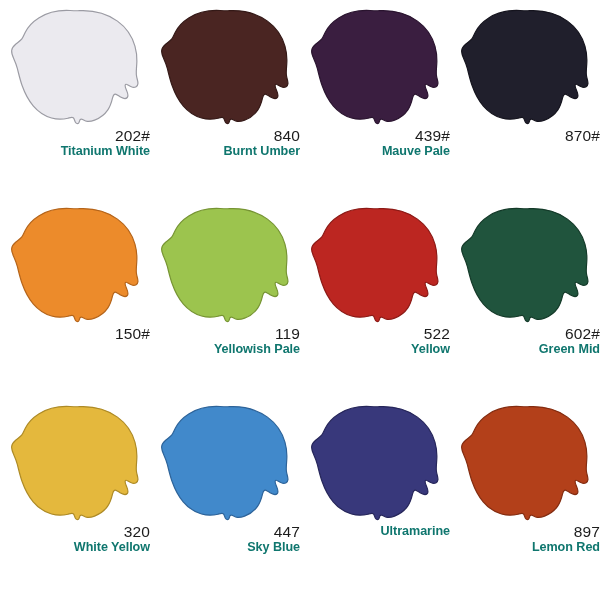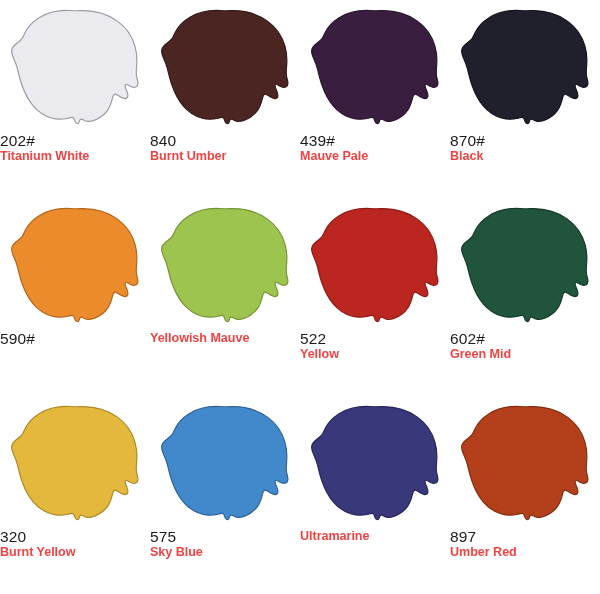--- a/index.html
+++ b/index.html
@@ -43,40 +43,39 @@
   }
 
   .blob-svg {
     width: 128px;
     height: 122px;
     display: block;
     overflow: visible;
   }
 
   .label-block {
-    margin-top: 5px;
-    text-align: left;
+    text-align: right;
     line-height: 1.04;
     width: 150px;
   }
 
   .code {
     display: block;
     font-size: 15.5px;
     font-weight: 400;
     letter-spacing: 0.1px;
     color: #1c1c1c;
   }
 
   .name {
     display: block;
     font-size: 12.6px;
     font-weight: 700;
     letter-spacing: -0.05px;
-    color: #ef4444;
+    color: #0f766e;
     margin-top: 1px;
     white-space: nowrap;
   }
 </style>
 </head>
 <body>
 
 <div id="swatch-grid">
     <div class="swatch-cell">
       <div class="blob-wrap">
@@ -112,41 +111,41 @@
       </div>
     </div>
     <div class="swatch-cell">
       <div class="blob-wrap">
         <svg class="blob-svg" viewBox="0 0 120 110" preserveAspectRatio="xMidYMid meet">
           <path d="M64.5,2.2 C78.5,1.6 90.6,5.4 99.8,12.0 C108.4,18.2 113.6,26.4 116.2,35.4 C117.6,40.3 118.1,44.9 118.0,49.6 C117.9,54.2 117.2,58.3 117.5,62.0 C117.8,65.6 119.2,68.2 119.0,70.6 C118.8,73.2 116.4,74.4 114.0,74.0 C112.0,73.6 110.4,72.3 109.2,71.6 C108.0,70.9 107.2,71.1 107.0,72.2 C106.8,73.5 107.7,75.4 108.6,77.6 C109.6,80.0 110.2,82.2 109.0,83.6 C107.8,85.0 105.4,84.6 103.2,83.4 C101.0,82.2 99.2,80.4 97.8,80.4 C96.4,80.4 95.7,81.9 95.2,84.0 C94.4,87.4 93.4,91.4 90.8,95.2 C87.8,99.6 83.2,103.0 78.4,104.8 C75.8,105.8 73.4,106.2 71.6,106.0 C69.6,105.8 68.4,104.8 67.2,104.2 C66.2,103.7 65.4,103.6 64.8,104.4 C64.2,105.2 64.2,106.8 63.4,107.6 C62.6,108.4 61.2,108.1 60.4,106.8 C59.6,105.5 59.4,103.4 58.4,102.6 C57.4,101.8 55.8,102.4 53.4,103.0 C49.2,104.0 43.6,104.4 38.0,102.8 C31.4,100.9 25.4,96.8 20.8,91.4 C16.0,85.8 12.8,79.2 10.4,72.4 C8.4,66.7 7.2,61.2 6.0,56.6 C5.0,52.8 3.8,49.8 2.6,47.2 C1.4,44.6 0.4,42.4 0.6,39.8 C0.8,37.2 2.4,35.2 4.6,33.4 C6.6,31.8 8.8,30.4 10.2,28.6 C11.6,26.8 12.2,24.8 13.4,22.4 C15.8,17.6 20.0,12.8 26.0,9.0 C33.8,4.0 44.0,1.4 55.4,2.0 C58.6,2.2 61.6,2.3 64.5,2.2 Z" fill="#201F2C" stroke="#15141E" stroke-width="1.1" stroke-linejoin="round"></path>
         </svg>
       </div>
       <div class="label-block">
         <span class="code">870#</span>
-        <span class="name">Black</span>
       </div>
     </div>
     <div class="swatch-cell">
       <div class="blob-wrap">
         <svg class="blob-svg" viewBox="0 0 120 110" preserveAspectRatio="xMidYMid meet">
           <path d="M64.5,2.2 C78.5,1.6 90.6,5.4 99.8,12.0 C108.4,18.2 113.6,26.4 116.2,35.4 C117.6,40.3 118.1,44.9 118.0,49.6 C117.9,54.2 117.2,58.3 117.5,62.0 C117.8,65.6 119.2,68.2 119.0,70.6 C118.8,73.2 116.4,74.4 114.0,74.0 C112.0,73.6 110.4,72.3 109.2,71.6 C108.0,70.9 107.2,71.1 107.0,72.2 C106.8,73.5 107.7,75.4 108.6,77.6 C109.6,80.0 110.2,82.2 109.0,83.6 C107.8,85.0 105.4,84.6 103.2,83.4 C101.0,82.2 99.2,80.4 97.8,80.4 C96.4,80.4 95.7,81.9 95.2,84.0 C94.4,87.4 93.4,91.4 90.8,95.2 C87.8,99.6 83.2,103.0 78.4,104.8 C75.8,105.8 73.4,106.2 71.6,106.0 C69.6,105.8 68.4,104.8 67.2,104.2 C66.2,103.7 65.4,103.6 64.8,104.4 C64.2,105.2 64.2,106.8 63.4,107.6 C62.6,108.4 61.2,108.1 60.4,106.8 C59.6,105.5 59.4,103.4 58.4,102.6 C57.4,101.8 55.8,102.4 53.4,103.0 C49.2,104.0 43.6,104.4 38.0,102.8 C31.4,100.9 25.4,96.8 20.8,91.4 C16.0,85.8 12.8,79.2 10.4,72.4 C8.4,66.7 7.2,61.2 6.0,56.6 C5.0,52.8 3.8,49.8 2.6,47.2 C1.4,44.6 0.4,42.4 0.6,39.8 C0.8,37.2 2.4,35.2 4.6,33.4 C6.6,31.8 8.8,30.4 10.2,28.6 C11.6,26.8 12.2,24.8 13.4,22.4 C15.8,17.6 20.0,12.8 26.0,9.0 C33.8,4.0 44.0,1.4 55.4,2.0 C58.6,2.2 61.6,2.3 64.5,2.2 Z" fill="#EC8B2B" stroke="#B4641A" stroke-width="1.1" stroke-linejoin="round"></path>
         </svg>
       </div>
       <div class="label-block">
-        <span class="code">590#</span>
+        <span class="code">150#</span>
       </div>
     </div>
     <div class="swatch-cell">
       <div class="blob-wrap">
         <svg class="blob-svg" viewBox="0 0 120 110" preserveAspectRatio="xMidYMid meet">
           <path d="M64.5,2.2 C78.5,1.6 90.6,5.4 99.8,12.0 C108.4,18.2 113.6,26.4 116.2,35.4 C117.6,40.3 118.1,44.9 118.0,49.6 C117.9,54.2 117.2,58.3 117.5,62.0 C117.8,65.6 119.2,68.2 119.0,70.6 C118.8,73.2 116.4,74.4 114.0,74.0 C112.0,73.6 110.4,72.3 109.2,71.6 C108.0,70.9 107.2,71.1 107.0,72.2 C106.8,73.5 107.7,75.4 108.6,77.6 C109.6,80.0 110.2,82.2 109.0,83.6 C107.8,85.0 105.4,84.6 103.2,83.4 C101.0,82.2 99.2,80.4 97.8,80.4 C96.4,80.4 95.7,81.9 95.2,84.0 C94.4,87.4 93.4,91.4 90.8,95.2 C87.8,99.6 83.2,103.0 78.4,104.8 C75.8,105.8 73.4,106.2 71.6,106.0 C69.6,105.8 68.4,104.8 67.2,104.2 C66.2,103.7 65.4,103.6 64.8,104.4 C64.2,105.2 64.2,106.8 63.4,107.6 C62.6,108.4 61.2,108.1 60.4,106.8 C59.6,105.5 59.4,103.4 58.4,102.6 C57.4,101.8 55.8,102.4 53.4,103.0 C49.2,104.0 43.6,104.4 38.0,102.8 C31.4,100.9 25.4,96.8 20.8,91.4 C16.0,85.8 12.8,79.2 10.4,72.4 C8.4,66.7 7.2,61.2 6.0,56.6 C5.0,52.8 3.8,49.8 2.6,47.2 C1.4,44.6 0.4,42.4 0.6,39.8 C0.8,37.2 2.4,35.2 4.6,33.4 C6.6,31.8 8.8,30.4 10.2,28.6 C11.6,26.8 12.2,24.8 13.4,22.4 C15.8,17.6 20.0,12.8 26.0,9.0 C33.8,4.0 44.0,1.4 55.4,2.0 C58.6,2.2 61.6,2.3 64.5,2.2 Z" fill="#9CC44E" stroke="#769433" stroke-width="1.1" stroke-linejoin="round"></path>
         </svg>
       </div>
       <div class="label-block">
-        <span class="name">Yellowish Mauve</span>
+        <span class="code">119</span>
+        <span class="name">Yellowish Pale</span>
       </div>
     </div>
     <div class="swatch-cell">
       <div class="blob-wrap">
         <svg class="blob-svg" viewBox="0 0 120 110" preserveAspectRatio="xMidYMid meet">
           <path d="M64.5,2.2 C78.5,1.6 90.6,5.4 99.8,12.0 C108.4,18.2 113.6,26.4 116.2,35.4 C117.6,40.3 118.1,44.9 118.0,49.6 C117.9,54.2 117.2,58.3 117.5,62.0 C117.8,65.6 119.2,68.2 119.0,70.6 C118.8,73.2 116.4,74.4 114.0,74.0 C112.0,73.6 110.4,72.3 109.2,71.6 C108.0,70.9 107.2,71.1 107.0,72.2 C106.8,73.5 107.7,75.4 108.6,77.6 C109.6,80.0 110.2,82.2 109.0,83.6 C107.8,85.0 105.4,84.6 103.2,83.4 C101.0,82.2 99.2,80.4 97.8,80.4 C96.4,80.4 95.7,81.9 95.2,84.0 C94.4,87.4 93.4,91.4 90.8,95.2 C87.8,99.6 83.2,103.0 78.4,104.8 C75.8,105.8 73.4,106.2 71.6,106.0 C69.6,105.8 68.4,104.8 67.2,104.2 C66.2,103.7 65.4,103.6 64.8,104.4 C64.2,105.2 64.2,106.8 63.4,107.6 C62.6,108.4 61.2,108.1 60.4,106.8 C59.6,105.5 59.4,103.4 58.4,102.6 C57.4,101.8 55.8,102.4 53.4,103.0 C49.2,104.0 43.6,104.4 38.0,102.8 C31.4,100.9 25.4,96.8 20.8,91.4 C16.0,85.8 12.8,79.2 10.4,72.4 C8.4,66.7 7.2,61.2 6.0,56.6 C5.0,52.8 3.8,49.8 2.6,47.2 C1.4,44.6 0.4,42.4 0.6,39.8 C0.8,37.2 2.4,35.2 4.6,33.4 C6.6,31.8 8.8,30.4 10.2,28.6 C11.6,26.8 12.2,24.8 13.4,22.4 C15.8,17.6 20.0,12.8 26.0,9.0 C33.8,4.0 44.0,1.4 55.4,2.0 C58.6,2.2 61.6,2.3 64.5,2.2 Z" fill="#BC2621" stroke="#8C1A16" stroke-width="1.1" stroke-linejoin="round"></path>
         </svg>
       </div>
       <div class="label-block">
         <span class="code">522</span>
@@ -165,31 +164,31 @@
       </div>
     </div>
     <div class="swatch-cell">
       <div class="blob-wrap">
         <svg class="blob-svg" viewBox="0 0 120 110" preserveAspectRatio="xMidYMid meet">
           <path d="M64.5,2.2 C78.5,1.6 90.6,5.4 99.8,12.0 C108.4,18.2 113.6,26.4 116.2,35.4 C117.6,40.3 118.1,44.9 118.0,49.6 C117.9,54.2 117.2,58.3 117.5,62.0 C117.8,65.6 119.2,68.2 119.0,70.6 C118.8,73.2 116.4,74.4 114.0,74.0 C112.0,73.6 110.4,72.3 109.2,71.6 C108.0,70.9 107.2,71.1 107.0,72.2 C106.8,73.5 107.7,75.4 108.6,77.6 C109.6,80.0 110.2,82.2 109.0,83.6 C107.8,85.0 105.4,84.6 103.2,83.4 C101.0,82.2 99.2,80.4 97.8,80.4 C96.4,80.4 95.7,81.9 95.2,84.0 C94.4,87.4 93.4,91.4 90.8,95.2 C87.8,99.6 83.2,103.0 78.4,104.8 C75.8,105.8 73.4,106.2 71.6,106.0 C69.6,105.8 68.4,104.8 67.2,104.2 C66.2,103.7 65.4,103.6 64.8,104.4 C64.2,105.2 64.2,106.8 63.4,107.6 C62.6,108.4 61.2,108.1 60.4,106.8 C59.6,105.5 59.4,103.4 58.4,102.6 C57.4,101.8 55.8,102.4 53.4,103.0 C49.2,104.0 43.6,104.4 38.0,102.8 C31.4,100.9 25.4,96.8 20.8,91.4 C16.0,85.8 12.8,79.2 10.4,72.4 C8.4,66.7 7.2,61.2 6.0,56.6 C5.0,52.8 3.8,49.8 2.6,47.2 C1.4,44.6 0.4,42.4 0.6,39.8 C0.8,37.2 2.4,35.2 4.6,33.4 C6.6,31.8 8.8,30.4 10.2,28.6 C11.6,26.8 12.2,24.8 13.4,22.4 C15.8,17.6 20.0,12.8 26.0,9.0 C33.8,4.0 44.0,1.4 55.4,2.0 C58.6,2.2 61.6,2.3 64.5,2.2 Z" fill="#E4B83D" stroke="#AD8A26" stroke-width="1.1" stroke-linejoin="round"></path>
         </svg>
       </div>
       <div class="label-block">
         <span class="code">320</span>
-        <span class="name">Burnt Yellow</span>
+        <span class="name">White Yellow</span>
       </div>
     </div>
     <div class="swatch-cell">
       <div class="blob-wrap">
         <svg class="blob-svg" viewBox="0 0 120 110" preserveAspectRatio="xMidYMid meet">
           <path d="M64.5,2.2 C78.5,1.6 90.6,5.4 99.8,12.0 C108.4,18.2 113.6,26.4 116.2,35.4 C117.6,40.3 118.1,44.9 118.0,49.6 C117.9,54.2 117.2,58.3 117.5,62.0 C117.8,65.6 119.2,68.2 119.0,70.6 C118.8,73.2 116.4,74.4 114.0,74.0 C112.0,73.6 110.4,72.3 109.2,71.6 C108.0,70.9 107.2,71.1 107.0,72.2 C106.8,73.5 107.7,75.4 108.6,77.6 C109.6,80.0 110.2,82.2 109.0,83.6 C107.8,85.0 105.4,84.6 103.2,83.4 C101.0,82.2 99.2,80.4 97.8,80.4 C96.4,80.4 95.7,81.9 95.2,84.0 C94.4,87.4 93.4,91.4 90.8,95.2 C87.8,99.6 83.2,103.0 78.4,104.8 C75.8,105.8 73.4,106.2 71.6,106.0 C69.6,105.8 68.4,104.8 67.2,104.2 C66.2,103.7 65.4,103.6 64.8,104.4 C64.2,105.2 64.2,106.8 63.4,107.6 C62.6,108.4 61.2,108.1 60.4,106.8 C59.6,105.5 59.4,103.4 58.4,102.6 C57.4,101.8 55.8,102.4 53.4,103.0 C49.2,104.0 43.6,104.4 38.0,102.8 C31.4,100.9 25.4,96.8 20.8,91.4 C16.0,85.8 12.8,79.2 10.4,72.4 C8.4,66.7 7.2,61.2 6.0,56.6 C5.0,52.8 3.8,49.8 2.6,47.2 C1.4,44.6 0.4,42.4 0.6,39.8 C0.8,37.2 2.4,35.2 4.6,33.4 C6.6,31.8 8.8,30.4 10.2,28.6 C11.6,26.8 12.2,24.8 13.4,22.4 C15.8,17.6 20.0,12.8 26.0,9.0 C33.8,4.0 44.0,1.4 55.4,2.0 C58.6,2.2 61.6,2.3 64.5,2.2 Z" fill="#4189CB" stroke="#2D6399" stroke-width="1.1" stroke-linejoin="round"></path>
         </svg>
       </div>
       <div class="label-block">
-        <span class="code">575</span>
+        <span class="code">447</span>
         <span class="name">Sky Blue</span>
       </div>
     </div>
     <div class="swatch-cell">
       <div class="blob-wrap">
         <svg class="blob-svg" viewBox="0 0 120 110" preserveAspectRatio="xMidYMid meet">
           <path d="M64.5,2.2 C78.5,1.6 90.6,5.4 99.8,12.0 C108.4,18.2 113.6,26.4 116.2,35.4 C117.6,40.3 118.1,44.9 118.0,49.6 C117.9,54.2 117.2,58.3 117.5,62.0 C117.8,65.6 119.2,68.2 119.0,70.6 C118.8,73.2 116.4,74.4 114.0,74.0 C112.0,73.6 110.4,72.3 109.2,71.6 C108.0,70.9 107.2,71.1 107.0,72.2 C106.8,73.5 107.7,75.4 108.6,77.6 C109.6,80.0 110.2,82.2 109.0,83.6 C107.8,85.0 105.4,84.6 103.2,83.4 C101.0,82.2 99.2,80.4 97.8,80.4 C96.4,80.4 95.7,81.9 95.2,84.0 C94.4,87.4 93.4,91.4 90.8,95.2 C87.8,99.6 83.2,103.0 78.4,104.8 C75.8,105.8 73.4,106.2 71.6,106.0 C69.6,105.8 68.4,104.8 67.2,104.2 C66.2,103.7 65.4,103.6 64.8,104.4 C64.2,105.2 64.2,106.8 63.4,107.6 C62.6,108.4 61.2,108.1 60.4,106.8 C59.6,105.5 59.4,103.4 58.4,102.6 C57.4,101.8 55.8,102.4 53.4,103.0 C49.2,104.0 43.6,104.4 38.0,102.8 C31.4,100.9 25.4,96.8 20.8,91.4 C16.0,85.8 12.8,79.2 10.4,72.4 C8.4,66.7 7.2,61.2 6.0,56.6 C5.0,52.8 3.8,49.8 2.6,47.2 C1.4,44.6 0.4,42.4 0.6,39.8 C0.8,37.2 2.4,35.2 4.6,33.4 C6.6,31.8 8.8,30.4 10.2,28.6 C11.6,26.8 12.2,24.8 13.4,22.4 C15.8,17.6 20.0,12.8 26.0,9.0 C33.8,4.0 44.0,1.4 55.4,2.0 C58.6,2.2 61.6,2.3 64.5,2.2 Z" fill="#38387B" stroke="#26265A" stroke-width="1.1" stroke-linejoin="round"></path>
         </svg>
       </div>
       <div class="label-block">
@@ -197,16 +196,16 @@
       </div>
     </div>
     <div class="swatch-cell">
       <div class="blob-wrap">
         <svg class="blob-svg" viewBox="0 0 120 110" preserveAspectRatio="xMidYMid meet">
           <path d="M64.5,2.2 C78.5,1.6 90.6,5.4 99.8,12.0 C108.4,18.2 113.6,26.4 116.2,35.4 C117.6,40.3 118.1,44.9 118.0,49.6 C117.9,54.2 117.2,58.3 117.5,62.0 C117.8,65.6 119.2,68.2 119.0,70.6 C118.8,73.2 116.4,74.4 114.0,74.0 C112.0,73.6 110.4,72.3 109.2,71.6 C108.0,70.9 107.2,71.1 107.0,72.2 C106.8,73.5 107.7,75.4 108.6,77.6 C109.6,80.0 110.2,82.2 109.0,83.6 C107.8,85.0 105.4,84.6 103.2,83.4 C101.0,82.2 99.2,80.4 97.8,80.4 C96.4,80.4 95.7,81.9 95.2,84.0 C94.4,87.4 93.4,91.4 90.8,95.2 C87.8,99.6 83.2,103.0 78.4,104.8 C75.8,105.8 73.4,106.2 71.6,106.0 C69.6,105.8 68.4,104.8 67.2,104.2 C66.2,103.7 65.4,103.6 64.8,104.4 C64.2,105.2 64.2,106.8 63.4,107.6 C62.6,108.4 61.2,108.1 60.4,106.8 C59.6,105.5 59.4,103.4 58.4,102.6 C57.4,101.8 55.8,102.4 53.4,103.0 C49.2,104.0 43.6,104.4 38.0,102.8 C31.4,100.9 25.4,96.8 20.8,91.4 C16.0,85.8 12.8,79.2 10.4,72.4 C8.4,66.7 7.2,61.2 6.0,56.6 C5.0,52.8 3.8,49.8 2.6,47.2 C1.4,44.6 0.4,42.4 0.6,39.8 C0.8,37.2 2.4,35.2 4.6,33.4 C6.6,31.8 8.8,30.4 10.2,28.6 C11.6,26.8 12.2,24.8 13.4,22.4 C15.8,17.6 20.0,12.8 26.0,9.0 C33.8,4.0 44.0,1.4 55.4,2.0 C58.6,2.2 61.6,2.3 64.5,2.2 Z" fill="#B3401A" stroke="#832C10" stroke-width="1.1" stroke-linejoin="round"></path>
         </svg>
       </div>
       <div class="label-block">
         <span class="code">897</span>
-        <span class="name">Umber Red</span>
+        <span class="name">Lemon Red</span>
       </div>
     </div>
   </div>
 
 </body></html>

